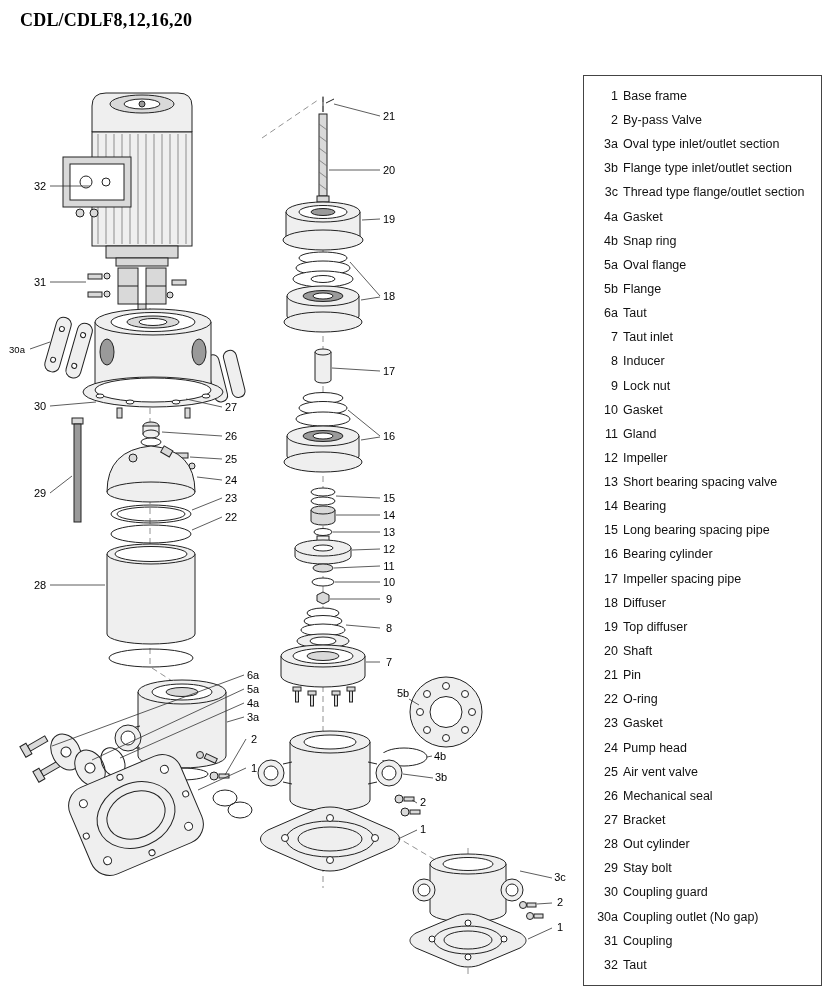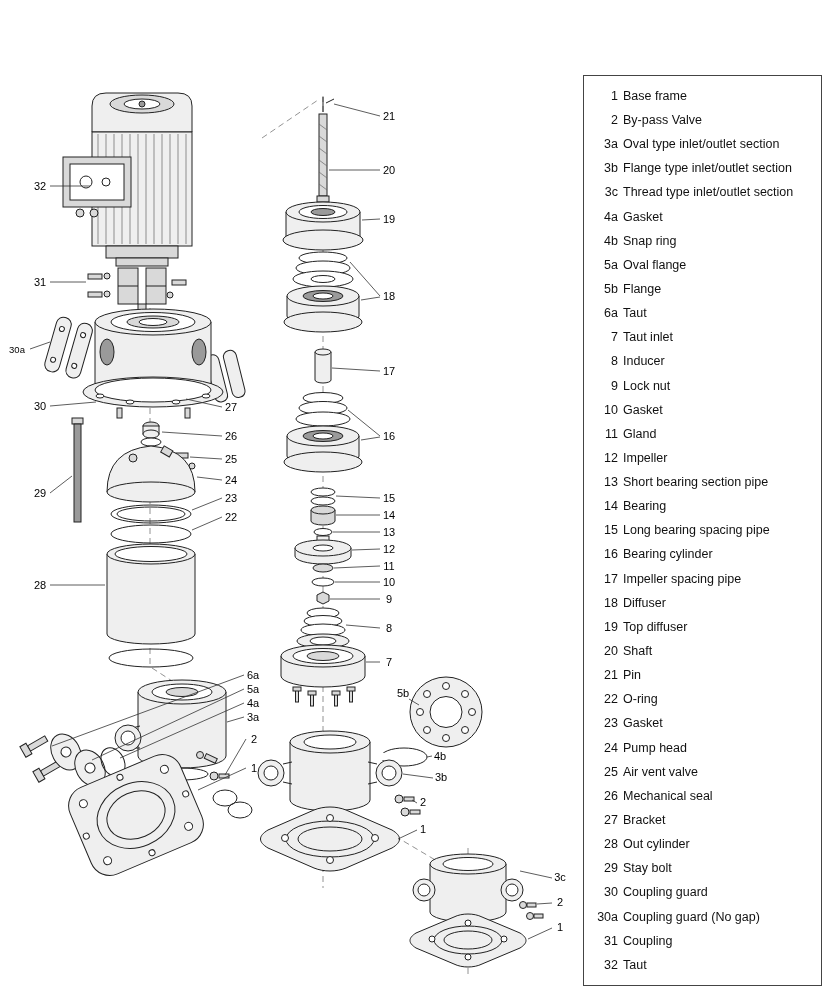--- a/index.html
+++ b/index.html
@@ -35,20 +35,21 @@
   .dash { stroke:#777; stroke-width:.8; fill:none; stroke-dasharray:6 4; }
   .lead { stroke:#333; stroke-width:.8; fill:none; }
   text.co { font-family:"Liberation Sans", sans-serif; font-size:11px; fill:#000; }
   text.co-sm { font-family:"Liberation Sans", sans-serif; font-size:9.5px; fill:#000; }
 </style>
 </head>
 <body>
 
 <div class="page">
 
+  <div class="title">CDL/CDLF8,12,16,20</div>
 
   <svg class="diagram-svg" width="834" height="1000" viewBox="0 0 834 1000">
 
     <g>
       <line class="dash" x1="323" y1="96" x2="323" y2="888"></line>
       <line class="dash" x1="150" y1="258" x2="150" y2="668"></line>
       <line class="dash" x1="262" y1="138" x2="318" y2="100"></line>
       <line class="dash" x1="152" y1="668" x2="186" y2="690"></line>
       <line class="dash" x1="378" y1="826" x2="442" y2="864"></line>
       <line class="dash" x1="468" y1="848" x2="468" y2="978"></line>
@@ -447,21 +448,21 @@
       <div class="pl-row">
         <span class="pl-num">3a</span>
         <span class="pl-lbl">Oval type inlet/outlet section</span>
       </div>
       <div class="pl-row">
         <span class="pl-num">3b</span>
         <span class="pl-lbl">Flange type inlet/outlet section</span>
       </div>
       <div class="pl-row">
         <span class="pl-num">3c</span>
-        <span class="pl-lbl">Thread type inlet/outlet section</span>
+        <span class="pl-lbl">Thread type flange/outlet section</span>
       </div>
       <div class="pl-row">
         <span class="pl-num">4a</span>
         <span class="pl-lbl">Gasket</span>
       </div>
       <div class="pl-row">
         <span class="pl-num">4b</span>
         <span class="pl-lbl">Snap ring</span>
       </div>
       <div class="pl-row">
@@ -495,21 +496,21 @@
       <div class="pl-row">
         <span class="pl-num">11</span>
         <span class="pl-lbl">Gland</span>
       </div>
       <div class="pl-row">
         <span class="pl-num">12</span>
         <span class="pl-lbl">Impeller</span>
       </div>
       <div class="pl-row">
         <span class="pl-num">13</span>
-        <span class="pl-lbl">Short bearing section pipe</span>
+        <span class="pl-lbl">Short bearing spacing valve</span>
       </div>
       <div class="pl-row">
         <span class="pl-num">14</span>
         <span class="pl-lbl">Bearing</span>
       </div>
       <div class="pl-row">
         <span class="pl-num">15</span>
         <span class="pl-lbl">Long bearing spacing pipe</span>
       </div>
       <div class="pl-row">
@@ -567,21 +568,21 @@
       <div class="pl-row">
         <span class="pl-num">29</span>
         <span class="pl-lbl">Stay bolt</span>
       </div>
       <div class="pl-row">
         <span class="pl-num">30</span>
         <span class="pl-lbl">Coupling guard</span>
       </div>
       <div class="pl-row">
         <span class="pl-num">30a</span>
-        <span class="pl-lbl">Coupling guard (No gap)</span>
+        <span class="pl-lbl">Coupling outlet (No gap)</span>
       </div>
       <div class="pl-row">
         <span class="pl-num">31</span>
         <span class="pl-lbl">Coupling</span>
       </div>
       <div class="pl-row">
         <span class="pl-num">32</span>
         <span class="pl-lbl">Taut</span>
       </div>
     </div>

